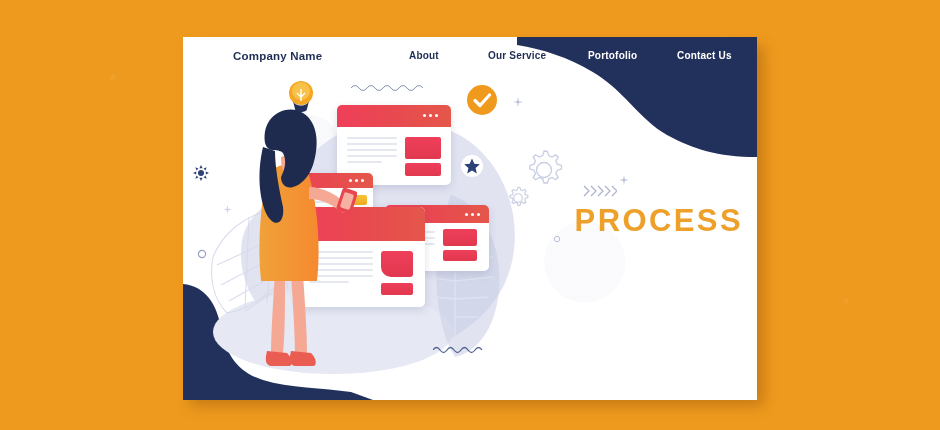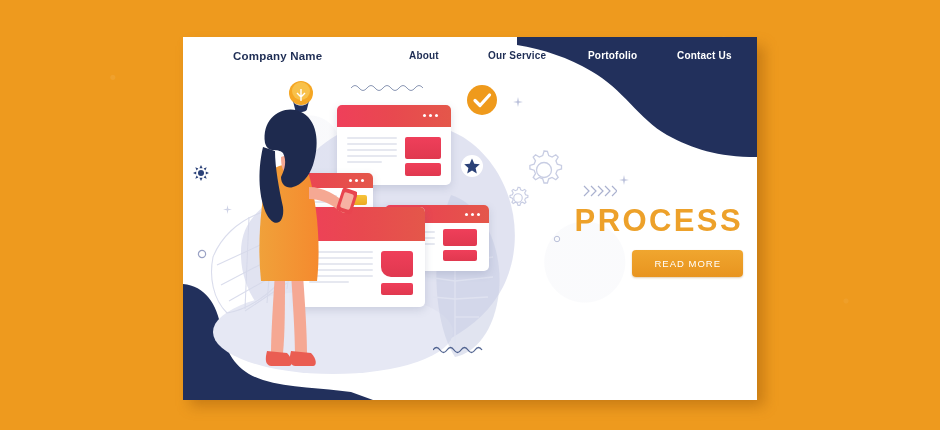--- a/index.html
+++ b/index.html
@@ -356,16 +356,15 @@
   </svg>
   <svg class="deco" style="left:436px;top:138px;width:10px;height:10px" viewBox="0 0 12 12">
     <path d="M6,0 L7,5 L12,6 L7,7 L6,12 L5,7 L0,6 L5,5 Z" fill="#b9bfda"></path>
   </svg>
   <svg class="deco" style="left:370px;top:198px;width:8px;height:8px" viewBox="0 0 10 10">
     <circle cx="5" cy="5" r="3.4" fill="none" stroke="#aab1cf" stroke-width="1"></circle>
   </svg>
 
   <div class="copy">
     <div class="h-process">PROCESS</div>
-    <button class="readmore">READ MORE</button>
   </div>
 
 </div>
 
 </body></html>

